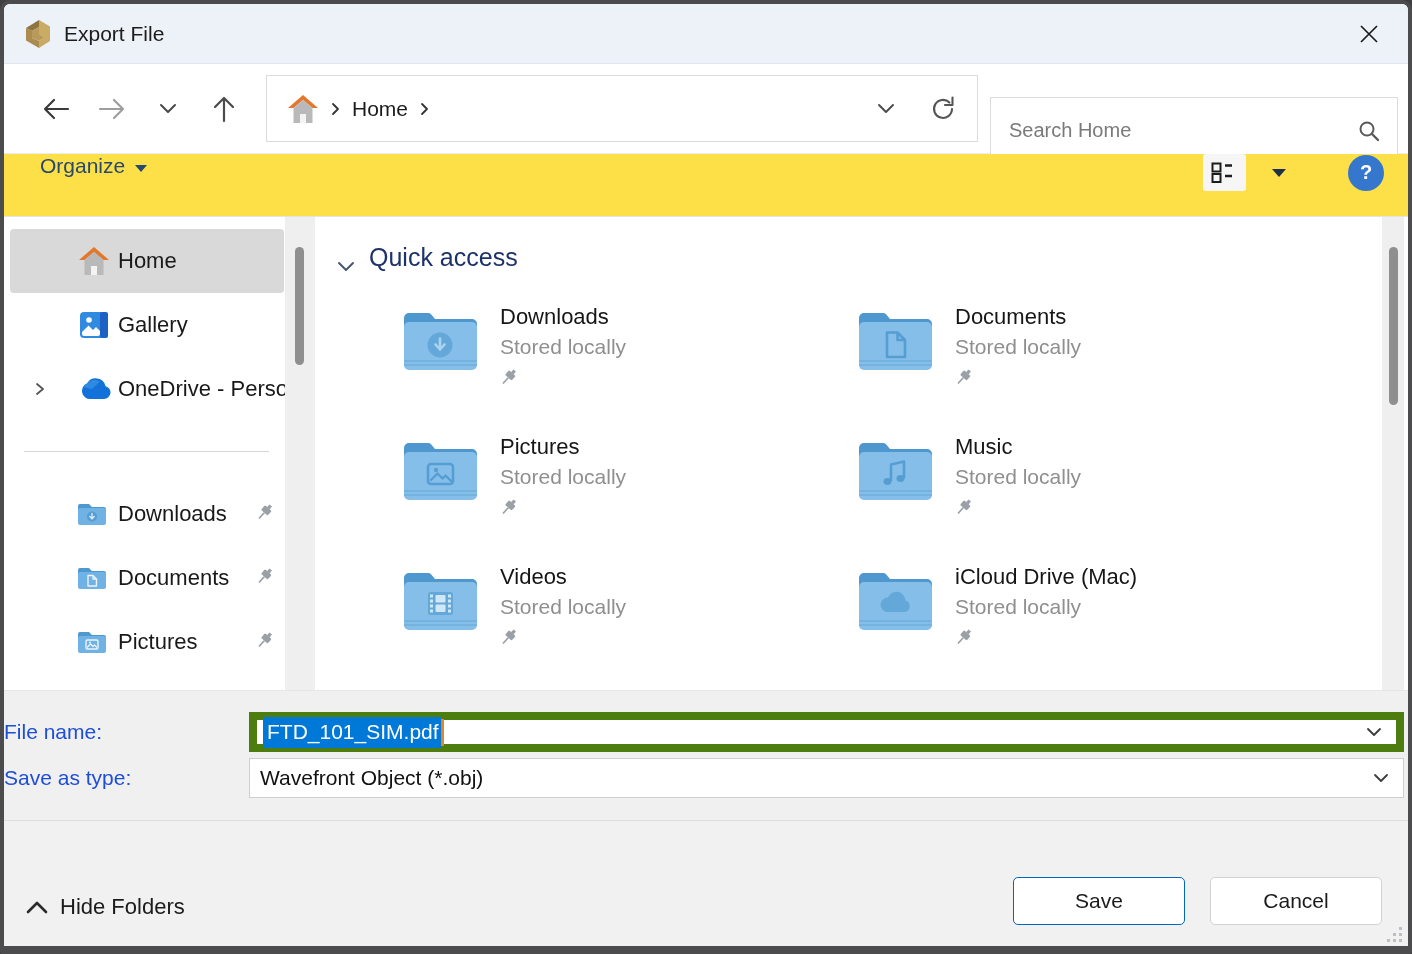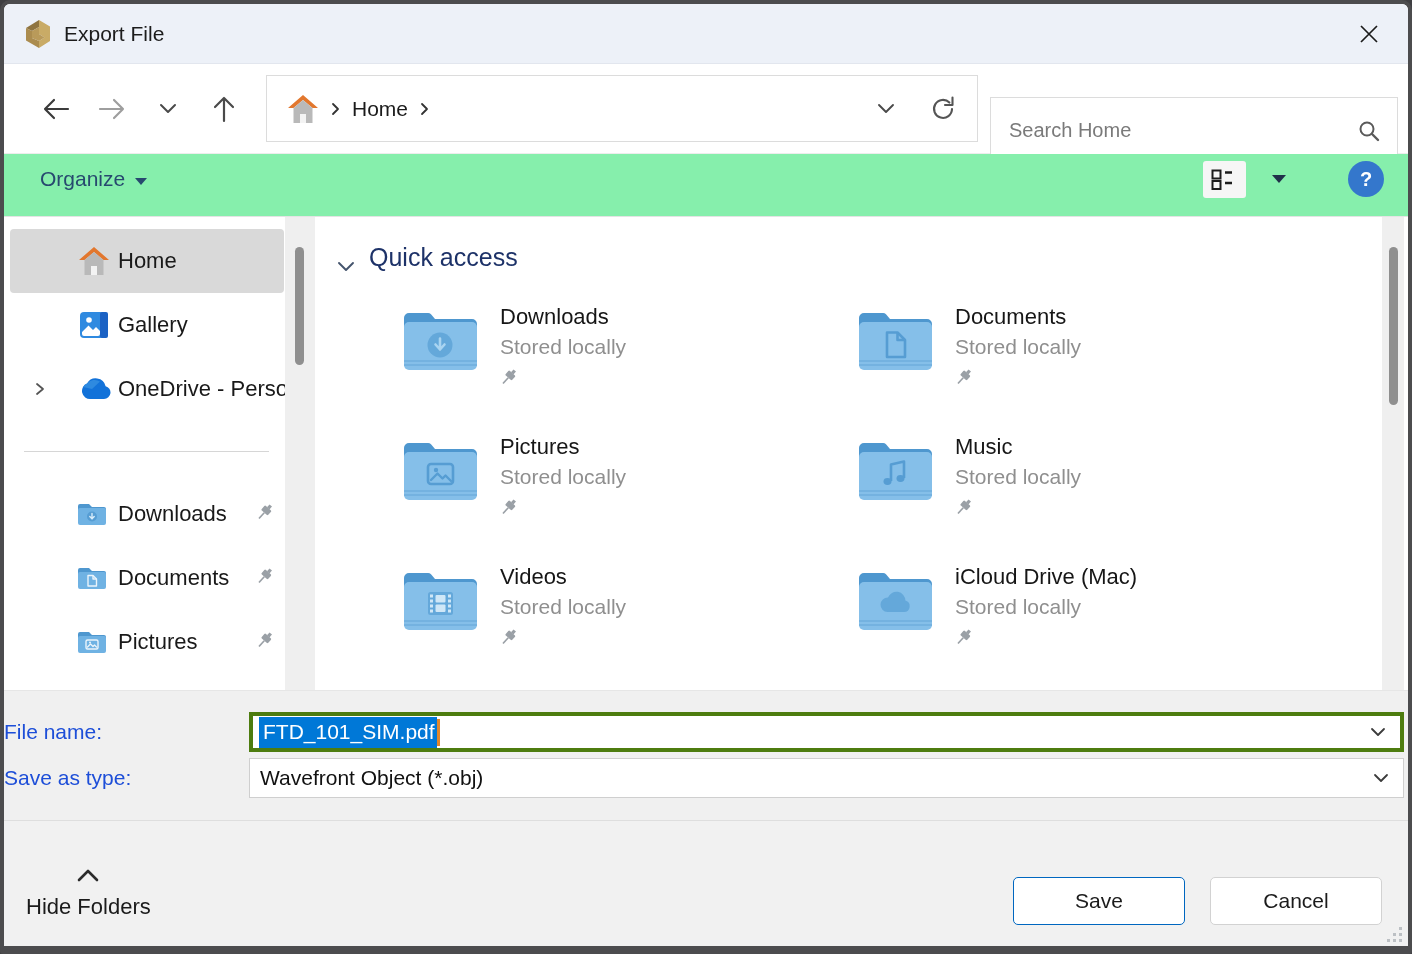--- a/index.html
+++ b/index.html
@@ -25,21 +25,21 @@
   .crumb-home-icon { width:32px; height:30px; }
   .crumb-sep { margin:0 12px; display:flex; align-items:center; }
   .crumb-label { font-size:21px; color:#1b1b1b; }
   .addr-right { margin-left:auto; display:flex; align-items:center; gap:34px; }
   .searchbox { width:408px; height:67px; border:1px solid #dcdcdc; background:#fff;
     display:flex; align-items:center; padding:0 16px 0 18px; margin-left:12px;margin-top:44px; }
   .searchbox input { border:none; outline:none; flex:1; font-size:20px; color:#333;
     font-family:"Liberation Sans", sans-serif; background:transparent; }
   .searchbox input::placeholder { color:#7a7a7a; }
   
-  .cmdbar { height:62px; flex:0 0 62px; background:#86efac; display:flex; align-items:center; padding:0 24px 12px 36px; }
+  .cmdbar { height:62px; flex:0 0 62px; background:#fde047; display:flex; align-items:flex-start; padding:0 24px 12px 36px; }
   .organize { display:flex; align-items:center; gap:10px; cursor:pointer; }
   .organize-label { font-size:21px; color:#27496f; }
   .organize-caret { width:0; height:0; border-left:6px solid transparent; border-right:6px solid transparent; border-top:7px solid #27496f; margin-top:4px; }
   .cmd-right { margin-left:auto; display:flex; align-items:center; gap:26px; }
   .view-btn { display:flex; align-items:center; gap:14px; padding:8px; background:#f6f6f6; border-radius:3px; }
   .view-caret { width:0; height:0; border-left:7px solid transparent; border-right:7px solid transparent; border-top:8px solid #20304a; }
   .help-btn { width:36px; height:36px; border-radius:50%; background:#3477cc; color:#fff;
     font-size:20px; font-weight:bold; display:flex; align-items:center; justify-content:center; margin-left:36px; cursor:pointer; }
   
   .content { flex:1 1 auto; display:flex; background:#fff; border-top:1px solid #e4e4e4; overflow:hidden; position:relative; }
@@ -64,29 +64,29 @@
   .tile-title { font-size:22px; color:#161616; line-height:30px; }
   .tile-sub { font-size:21px; color:#8f8f8f; line-height:30px; }
   .tile-pin { margin-top:6px; }
   .main-rail { position:absolute; top:0; right:4px; width:22px; height:100%; background:#efefef; }
   .main-rail .thumb { position:absolute; left:7px; top:30px; width:9px; height:158px; background:#8f8f8f; border-radius:5px; }
   
   .formzone { flex:0 0 130px; background:#f0f0f0; border-top:1px solid #e6e6e6; padding:21px 4px 0 0; }
   .form-row { display:flex; align-items:center; margin-bottom:6px; }
   .form-label { width:245px; flex:0 0 245px; text-align:left; padding-right:12px; font-size:21px; color:#1d4ed8; }
   .field { flex:1; height:40px; background:#fff; display:flex; align-items:center; padding:0 14px 0 6px; position:relative; }
-  .filename-field { border:4px solid #4d7c0f; }
+  .filename-field { border:8px solid #4d7c0f; }
   .savetype-field { border:1px solid #cfcfcf; padding-left:10px; }
   .sel-text { background:#0078d7; color:#fff; font-size:21px; padding:3px 2px 4px 4px; }
   .caret { display:inline-block; width:3px; height:27px; background:#e0862c; vertical-align:middle; }
   .savetype-text { font-size:21px; color:#111; }
   .field-chevron { position:absolute; right:14px; top:50%; transform:translateY(-50%); }
   
   .footer { flex:0 0 126px; background:#f1f1f1; border-top:1px solid #dedede; position:relative; }
-  .hide-folders { position:absolute; left:22px; bottom:26px; display:flex; align-items:center; gap:12px; cursor:pointer;flex-direction:column; }
+  .hide-folders { position:absolute; left:22px; bottom:26px; display:flex; align-items:center; gap:12px; cursor:pointer; }
   .hide-folders-label { font-size:22px; color:#1b1b1b; }
   .btn { position:absolute; bottom:21px; width:172px; height:48px; background:#fff; border-radius:5px;
     font-size:21px; color:#1b1b1b; display:flex; align-items:center; justify-content:center; cursor:pointer;
     font-family:"Liberation Sans", sans-serif; }
   .btn-save { right:223px; border:1.5px solid #0067c0; }
   .btn-cancel { right:26px; border:1px solid #d2d2d2; }
   .grip { position:absolute; right:6px; bottom:4px; width:18px; height:18px; }
   .grip i { position:absolute; width:3px; height:3px; background:#bcc0c4; }
 </style>
 </head>

